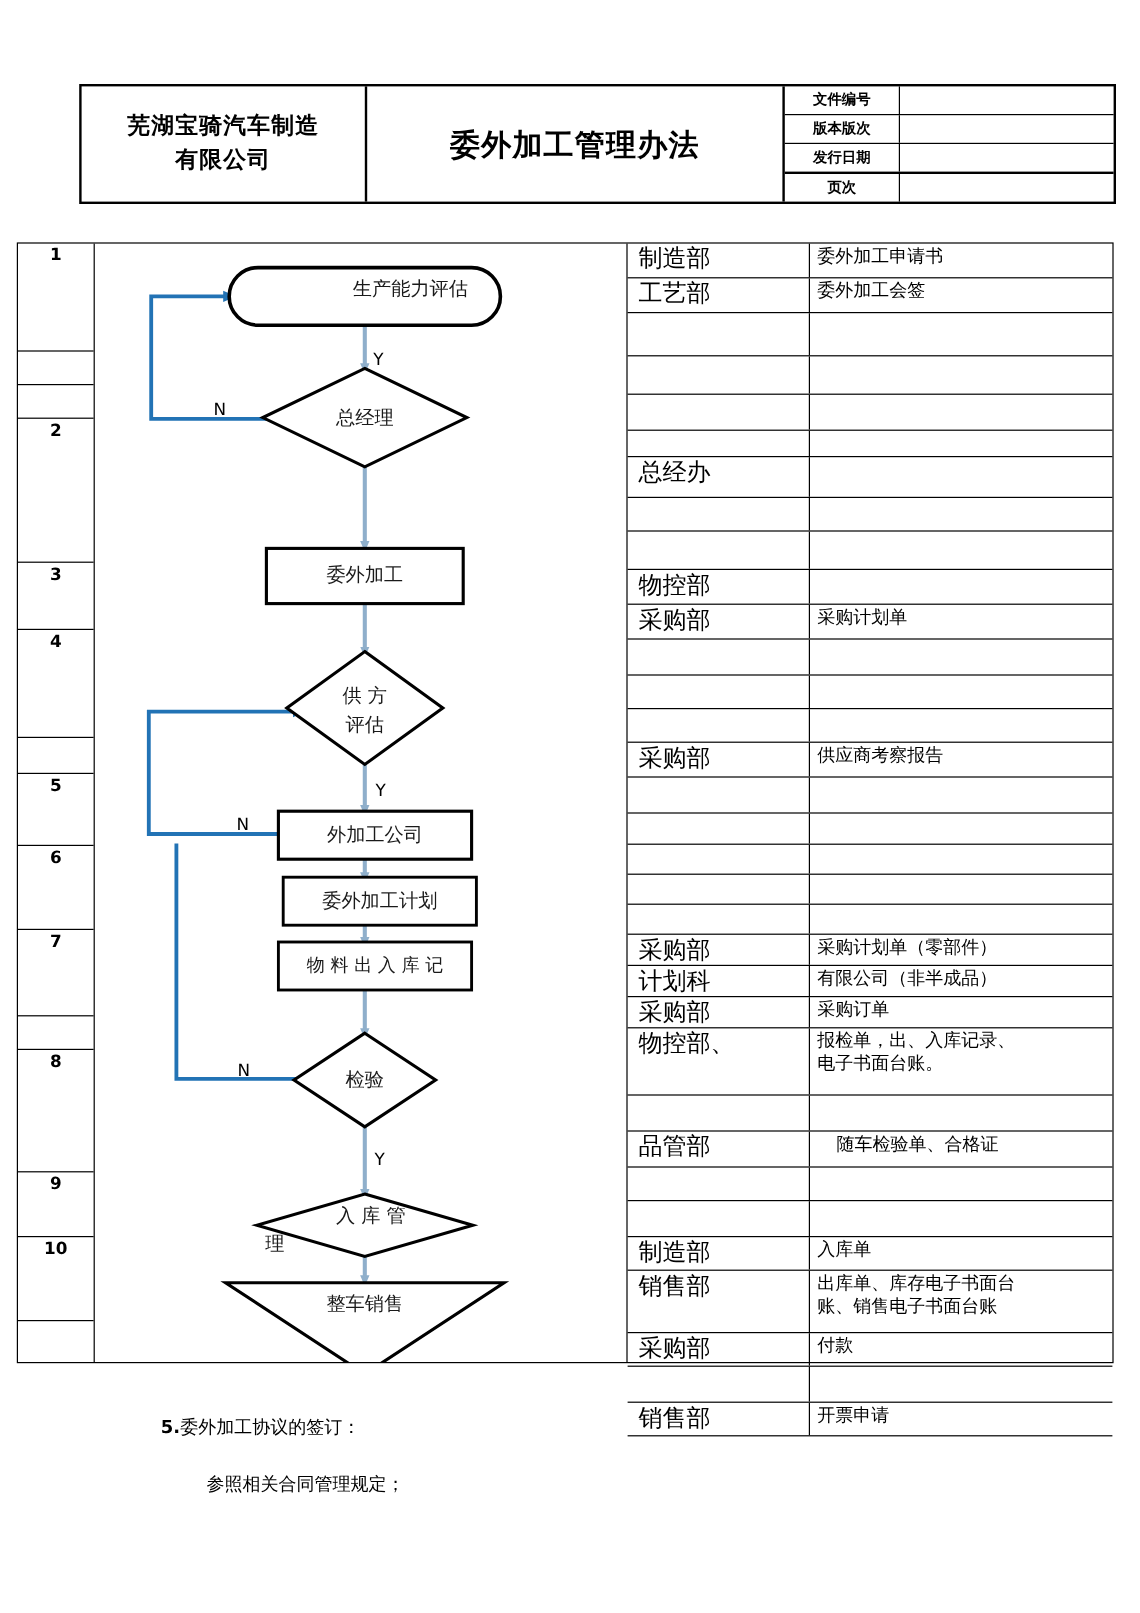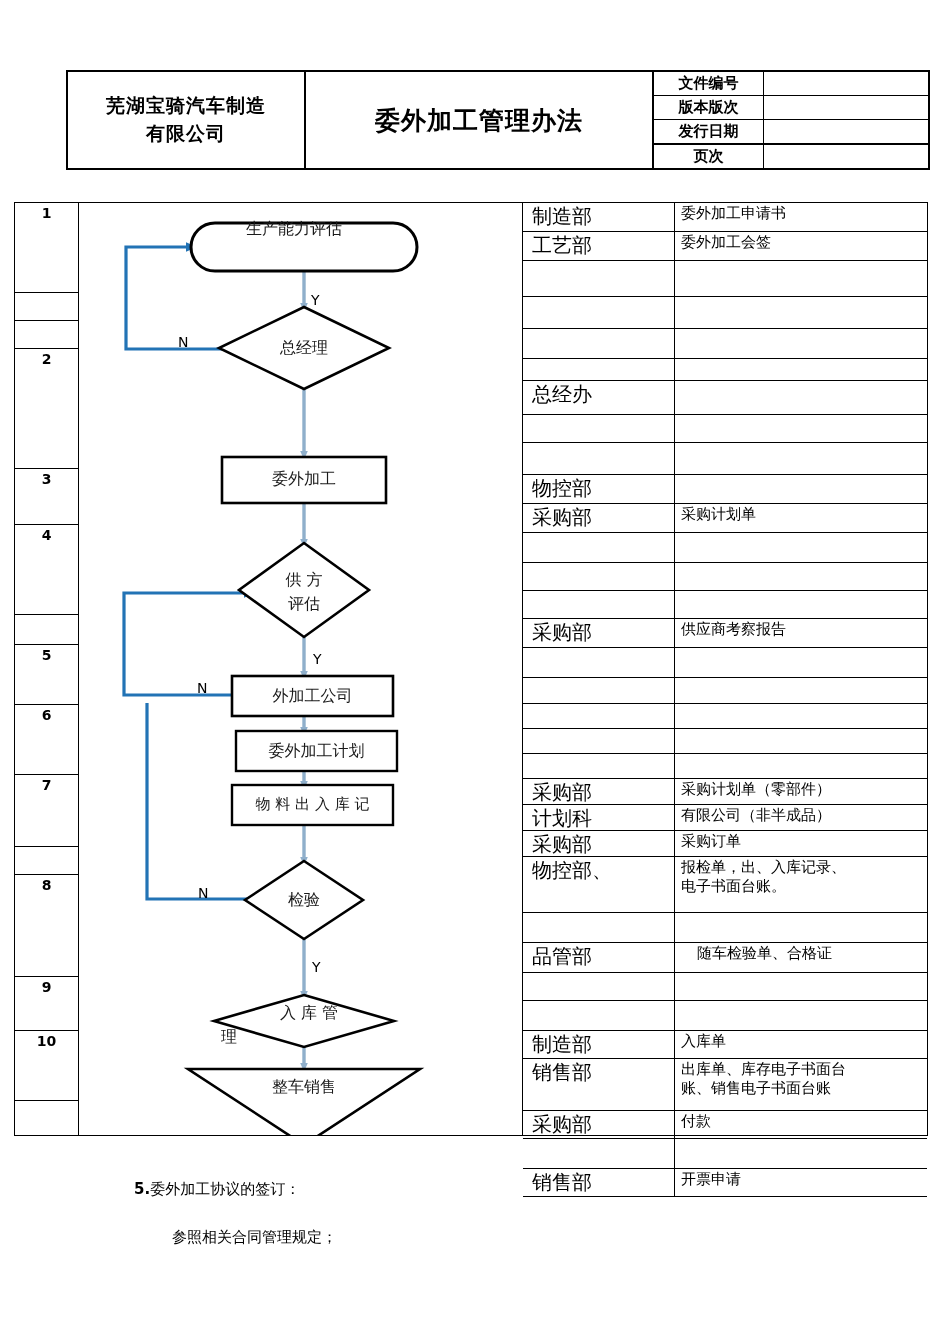--- a/index.html
+++ b/index.html
@@ -45,25 +45,25 @@
     box-sizing:border-box;
   }
   .hdr-row{
     flex:1;display:flex;
     border-bottom:1.6px solid #000;
     box-sizing:border-box;
   }
   .hdr-row:last-child{border-bottom:none;}
   .hdr-row.thick{border-bottom-width:2.6px;gap:48px;}
   .hdr-key{
-    width:110px;
+    width:96px;
     border-right:1.6px solid #000;
     box-sizing:border-box;
     display:flex;align-items:center;justify-content:center;
-    font-size:15px;font-weight:700;
+    font-size:12px;font-weight:700;
   }
   .hdr-val{flex:1;}
 
   
   .maintable{
     position:absolute;left:14px;top:202px;width:914px;height:934px;
     border:1.6px solid #000;
     box-sizing:border-box;
   }
   
@@ -252,21 +252,21 @@
 
         <rect x="153" y="582" width="161" height="40" fill="#ffffff" stroke="#000" stroke-width="2.4"></rect>
 
         <polygon points="225,658 284,697 225,736 166,697" fill="#ffffff" stroke="#000" stroke-width="2.6"></polygon>
 
         <polygon points="225,792 315,818 225,844 135,818" fill="#ffffff" stroke="#000" stroke-width="2.6"></polygon>
 
         <polygon points="109,866 341,866 225,942" fill="#ffffff" stroke="#000" stroke-width="2.6"></polygon>
       </svg>
 
-      <div class="fl-label" style="left:112px;top:16px;width:206px;">生产能力评估</div>
+      <div class="fl-label" style="left:112px;top:28px;width:206px;padding-left:48px;">生产能力评估</div>
       <div class="fl-label" style="left:140px;top:135px;width:170px;">总经理</div>
       <div class="fl-label" style="left:143px;top:266px;width:164px;">委外加工</div>
       <div class="fl-label" style="left:160px;top:367px;width:130px;">供  方</div>
       <div class="fl-label" style="left:160px;top:391px;width:130px;">评估</div>
       <div class="fl-label" style="left:153px;top:483px;width:161px;">外加工公司</div>
       <div class="fl-label" style="left:157px;top:538px;width:161px;">委外加工计划</div>
       <div class="fl-label" style="left:153px;top:592px;width:161px;font-size:15px;">物 料 出 入 库 记</div>
       <div class="fl-label" style="left:166px;top:687px;width:118px;">检验</div>
       <div class="fl-label" style="left:160px;top:800px;width:140px;">入  库  管</div>
       <div class="fl-label" style="left:142px;top:824px;width:40px;text-align:left;">理</div>

